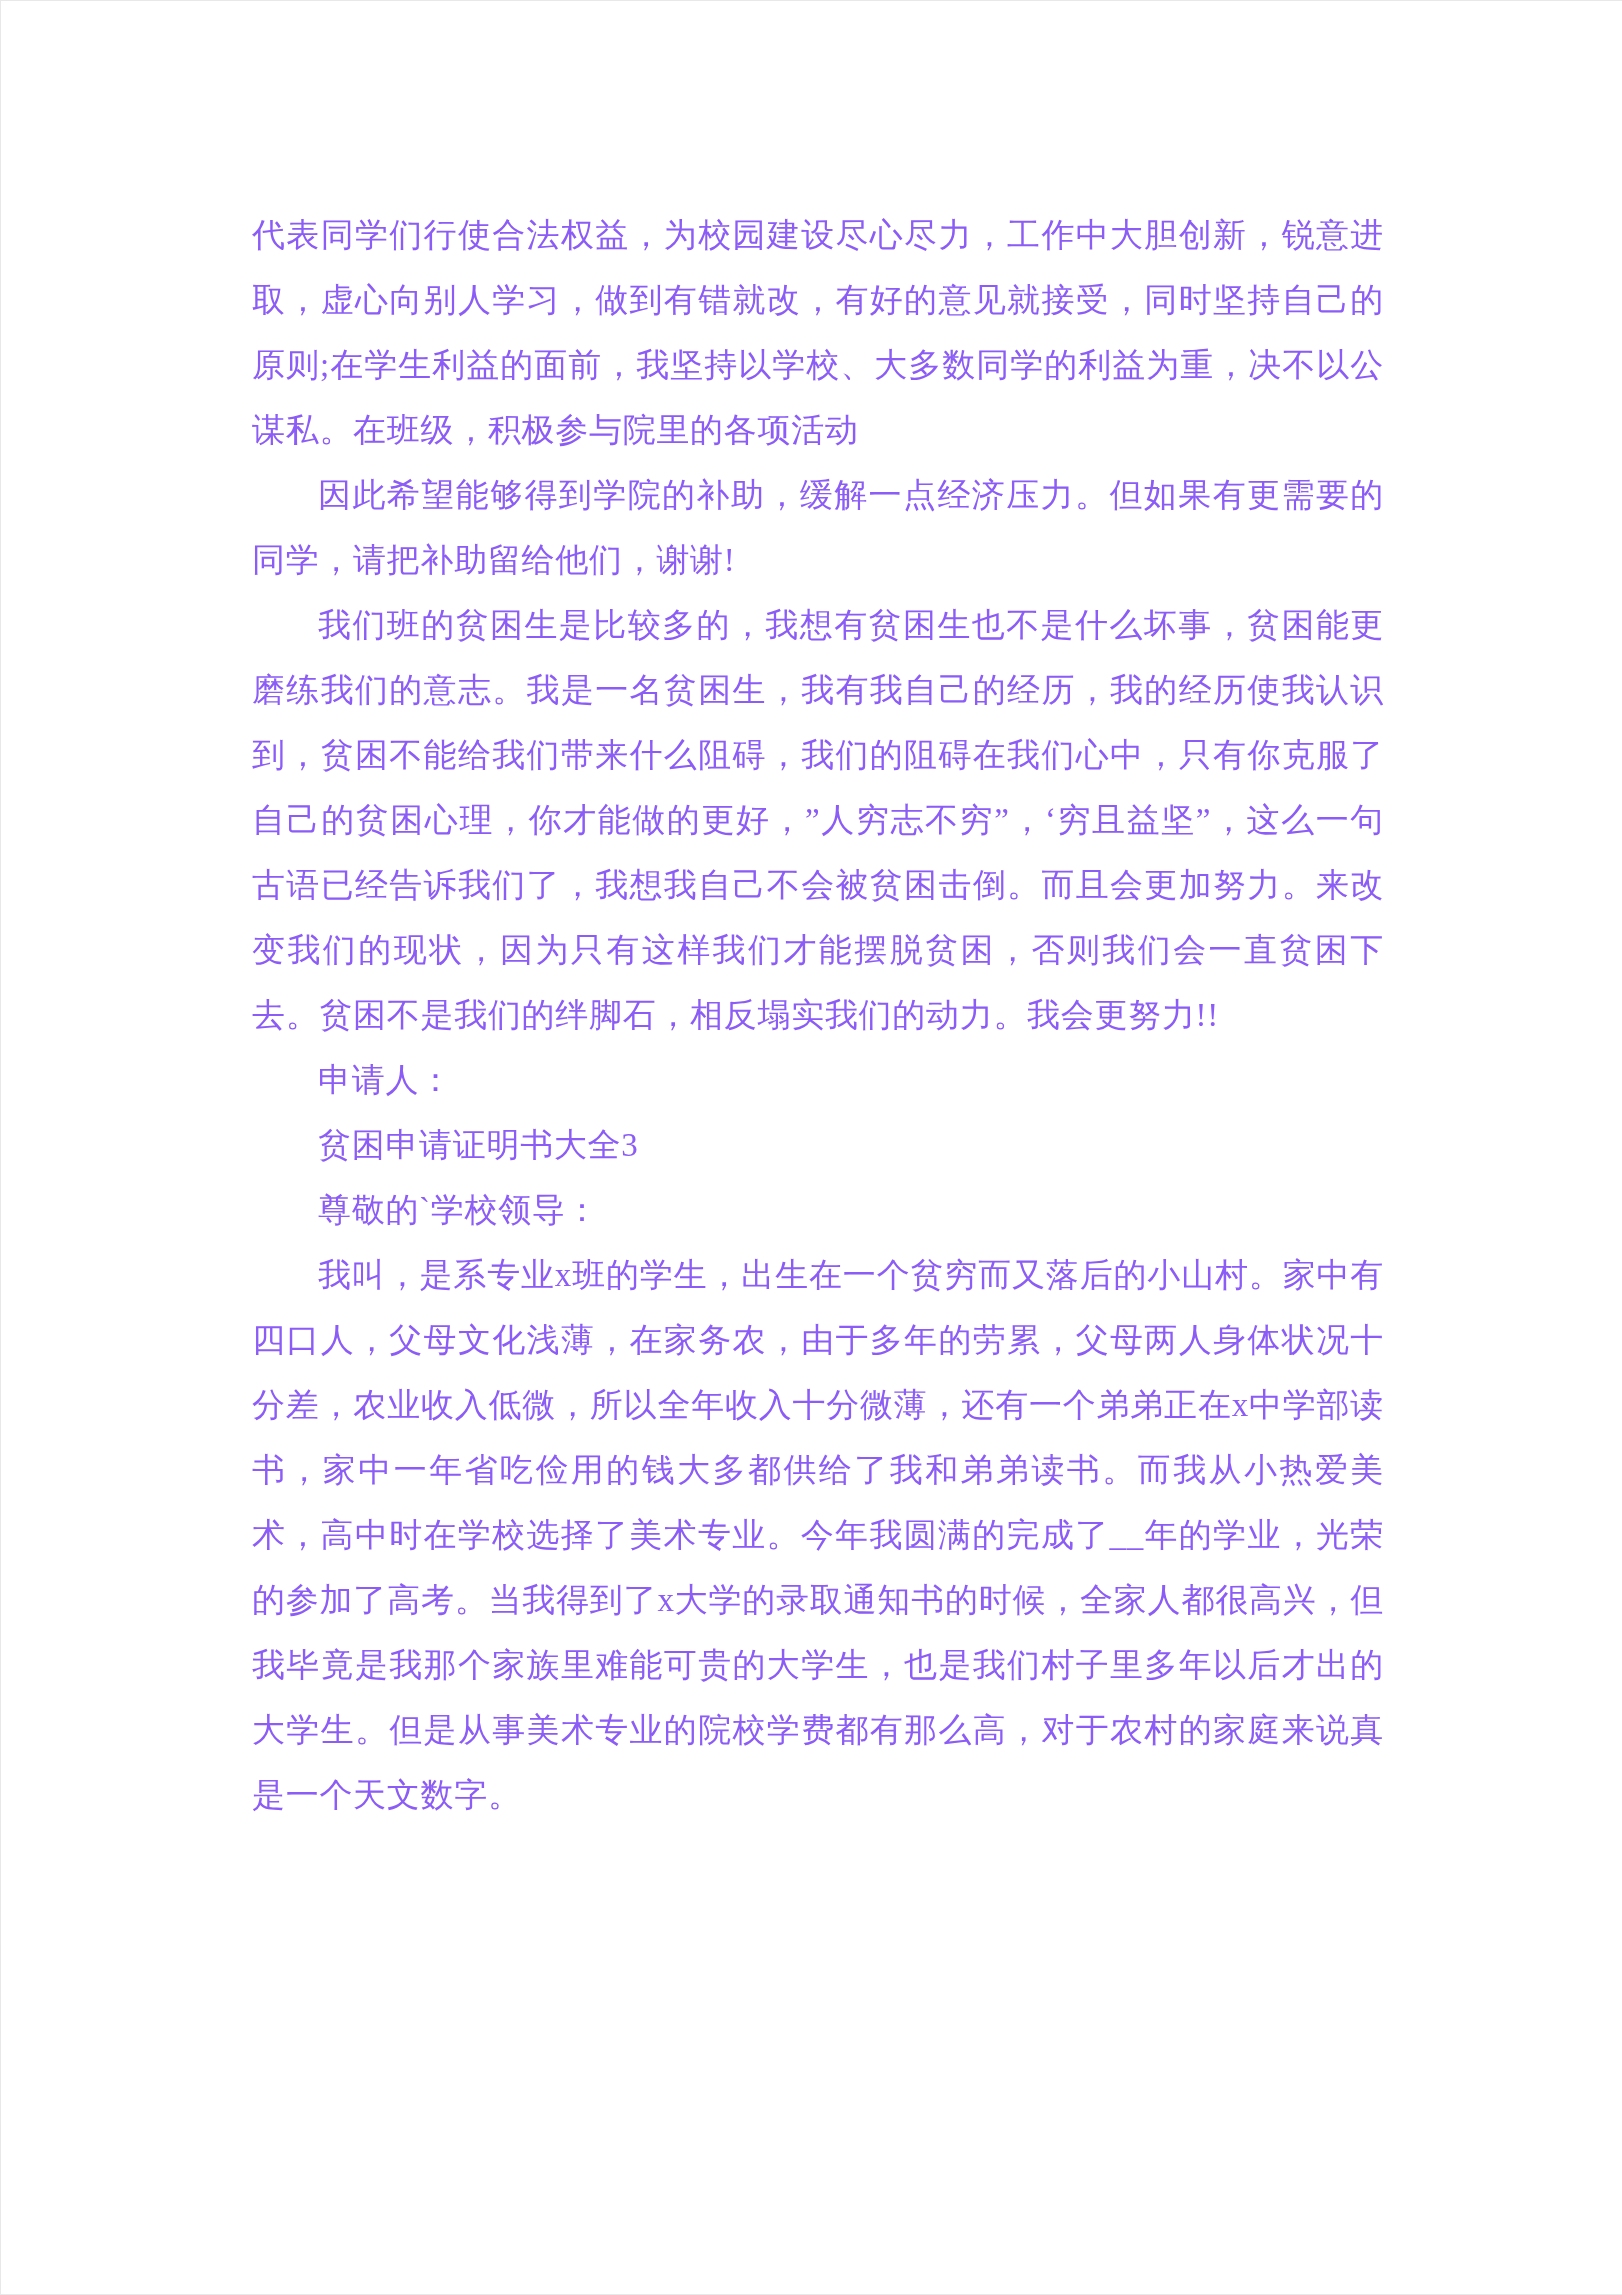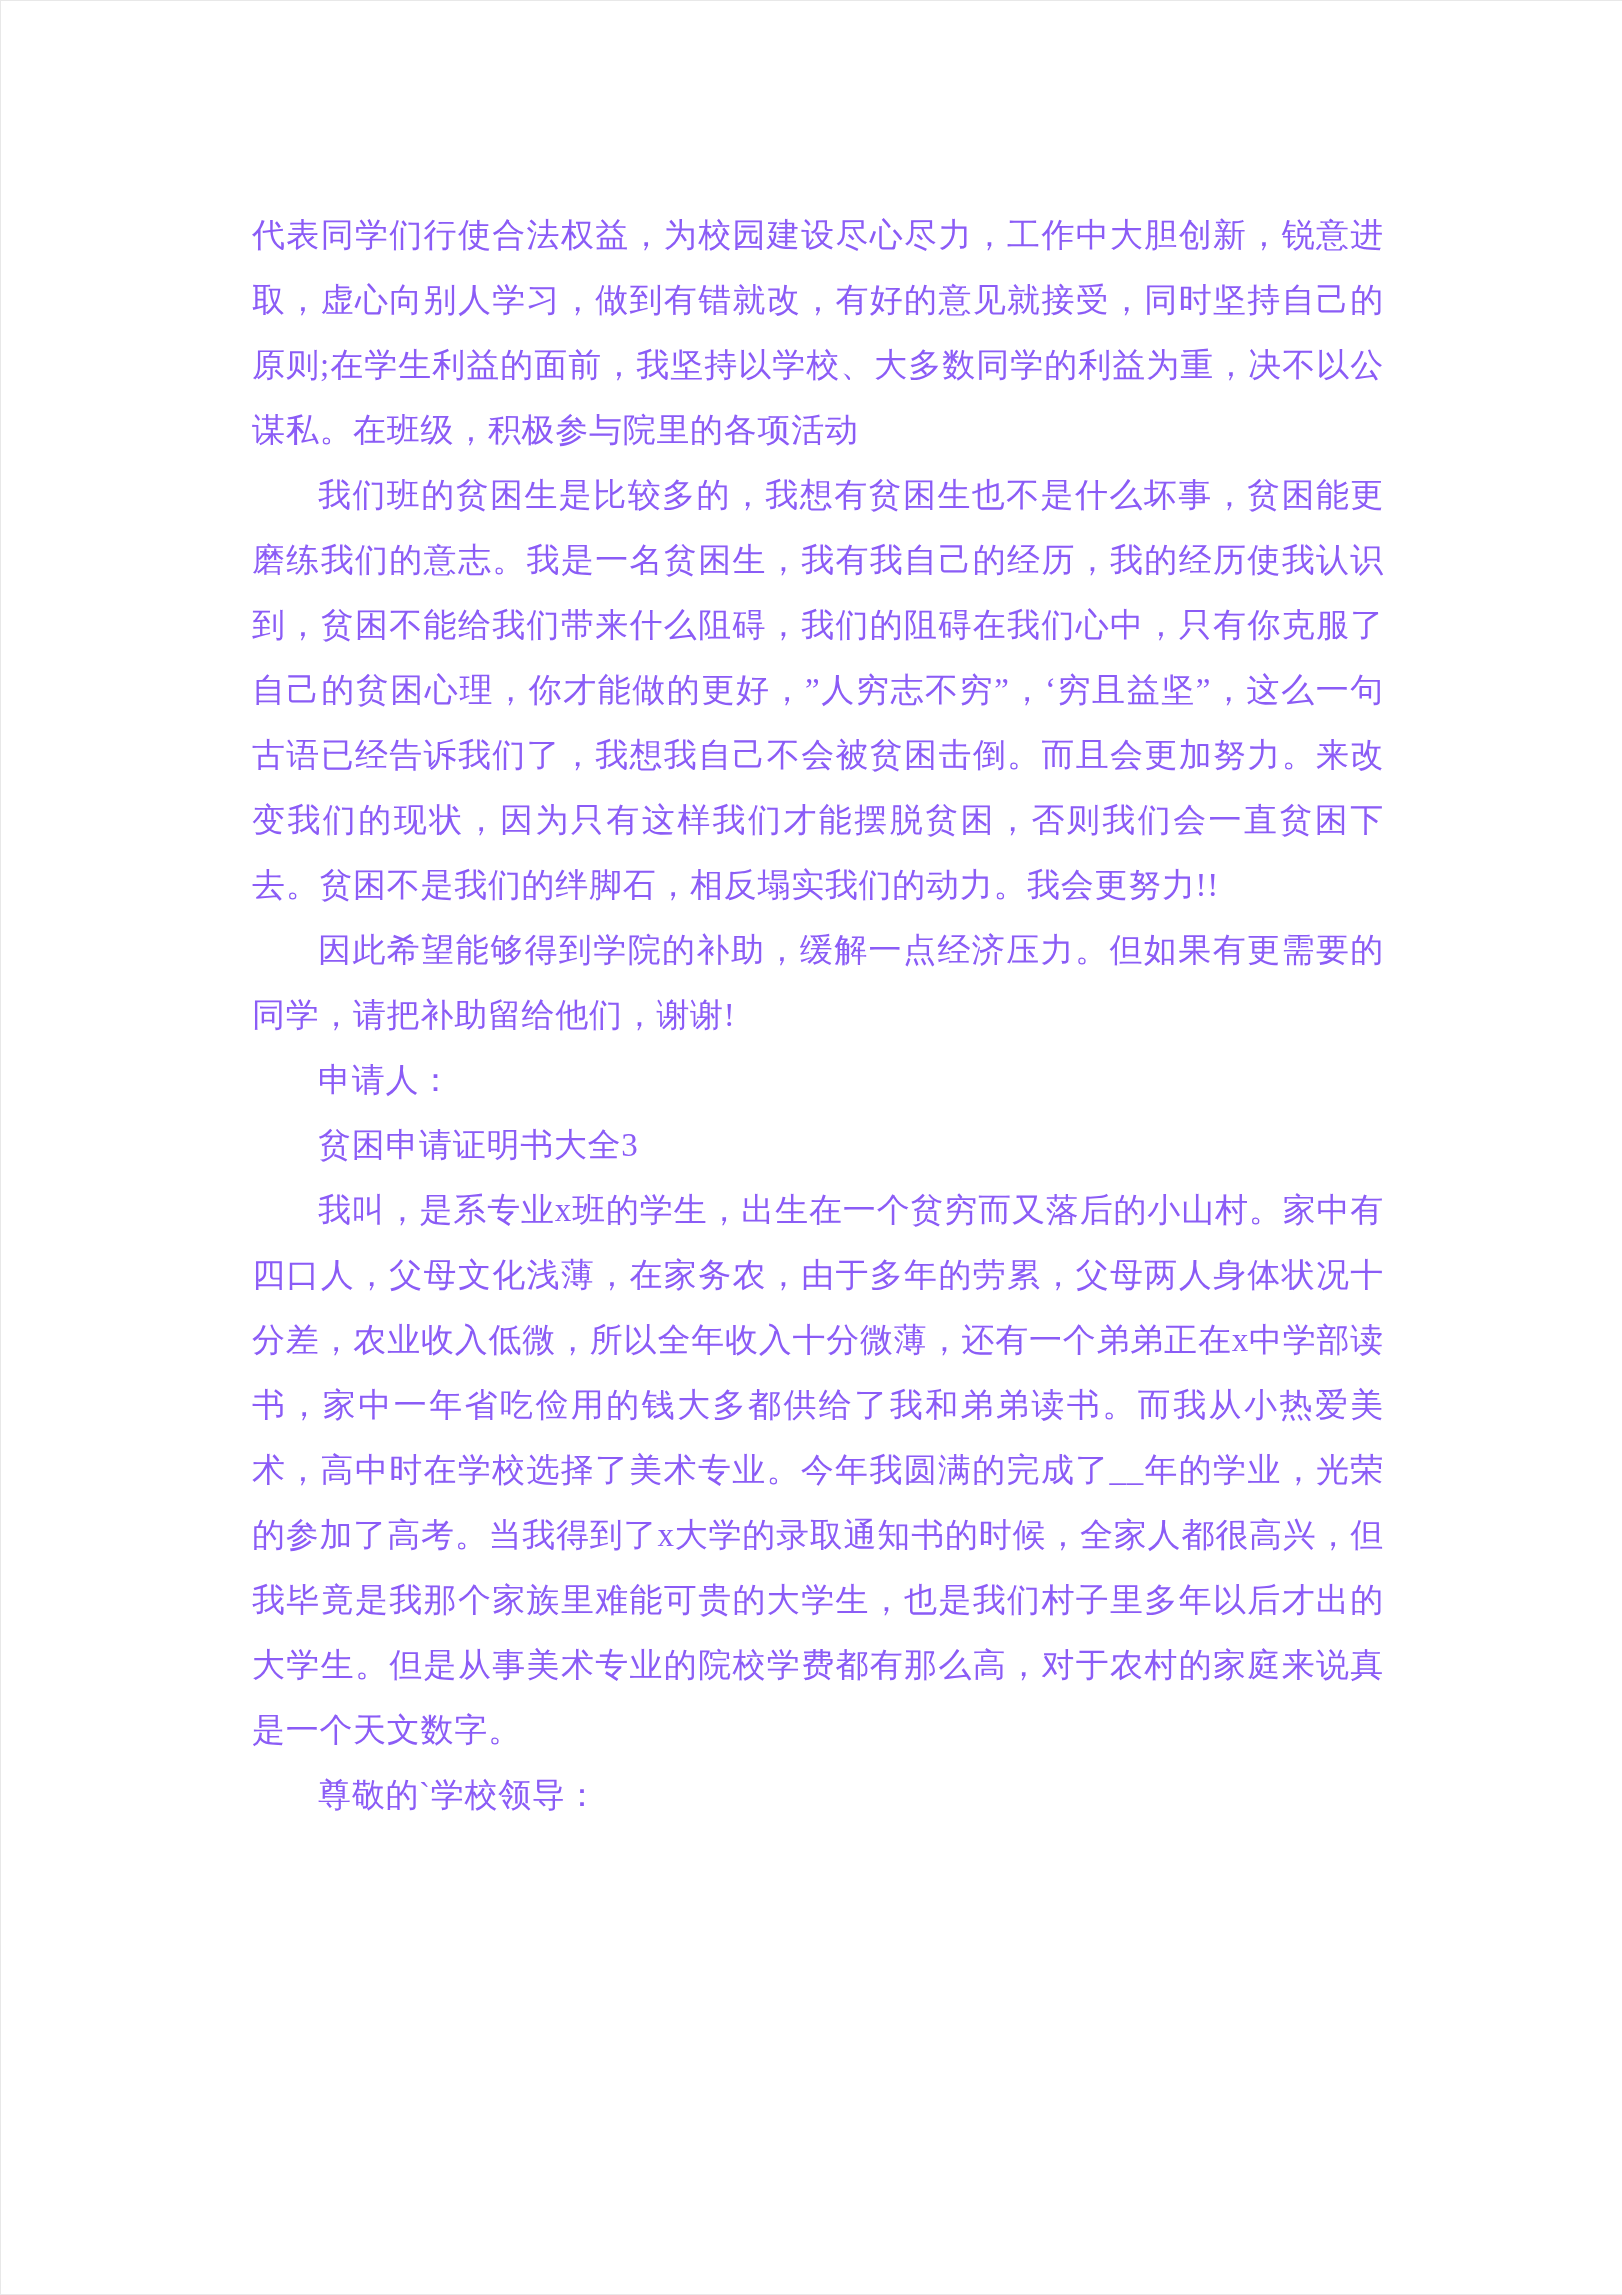--- a/index.html
+++ b/index.html
@@ -28,21 +28,21 @@
   }
   .content p { margin: 0; }
   .content p.indent { text-indent: 2em; }
 </style>
 </head>
 <body>
 
 <div class="page">
   <div class="content" id="doc-content">
       <p>代表同学们行使合法权益，为校园建设尽心尽力，工作中大胆创新，锐意进取，虚心向别人学习，做到有错就改，有好的意见就接受，同时坚持自己的原则;在学生利益的面前，我坚持以学校、大多数同学的利益为重，决不以公谋私。在班级，积极参与院里的各项活动</p>
+      <p class="indent">因此希望能够得到学院的补助，缓解一点经济压力。但如果有更需要的同学，请把补助留给他们，谢谢!</p>
       <p class="indent">我们班的贫困生是比较多的，我想有贫困生也不是什么坏事，贫困能更磨练我们的意志。我是一名贫困生，我有我自己的经历，我的经历使我认识到，贫困不能给我们带来什么阻碍，我们的阻碍在我们心中，只有你克服了自己的贫困心理，你才能做的更好，”人穷志不穷”，‘穷且益坚”，这么一句古语已经告诉我们了，我想我自己不会被贫困击倒。而且会更加努力。来改变我们的现状，因为只有这样我们才能摆脱贫困，否则我们会一直贫困下去。贫困不是我们的绊脚石，相反塌实我们的动力。我会更努力!!</p>
-      <p class="indent">因此希望能够得到学院的补助，缓解一点经济压力。但如果有更需要的同学，请把补助留给他们，谢谢!</p>
       <p class="indent">申请人：</p>
       <p class="indent">贫困申请证明书大全3</p>
+      <p class="indent">尊敬的`学校领导：</p>
       <p class="indent">我叫，是系专业x班的学生，出生在一个贫穷而又落后的小山村。家中有四口人，父母文化浅薄，在家务农，由于多年的劳累，父母两人身体状况十分差，农业收入低微，所以全年收入十分微薄，还有一个弟弟正在x中学部读书，家中一年省吃俭用的钱大多都供给了我和弟弟读书。而我从小热爱美术，高中时在学校选择了美术专业。今年我圆满的完成了__年的学业，光荣的参加了高考。当我得到了x大学的录取通知书的时候，全家人都很高兴，但我毕竟是我那个家族里难能可贵的大学生，也是我们村子里多年以后才出的大学生。但是从事美术专业的院校学费都有那么高，对于农村的家庭来说真是一个天文数字。</p>
-      <p class="indent">尊敬的`学校领导：</p>
     </div>
 </div>
 
 
 </body></html>

